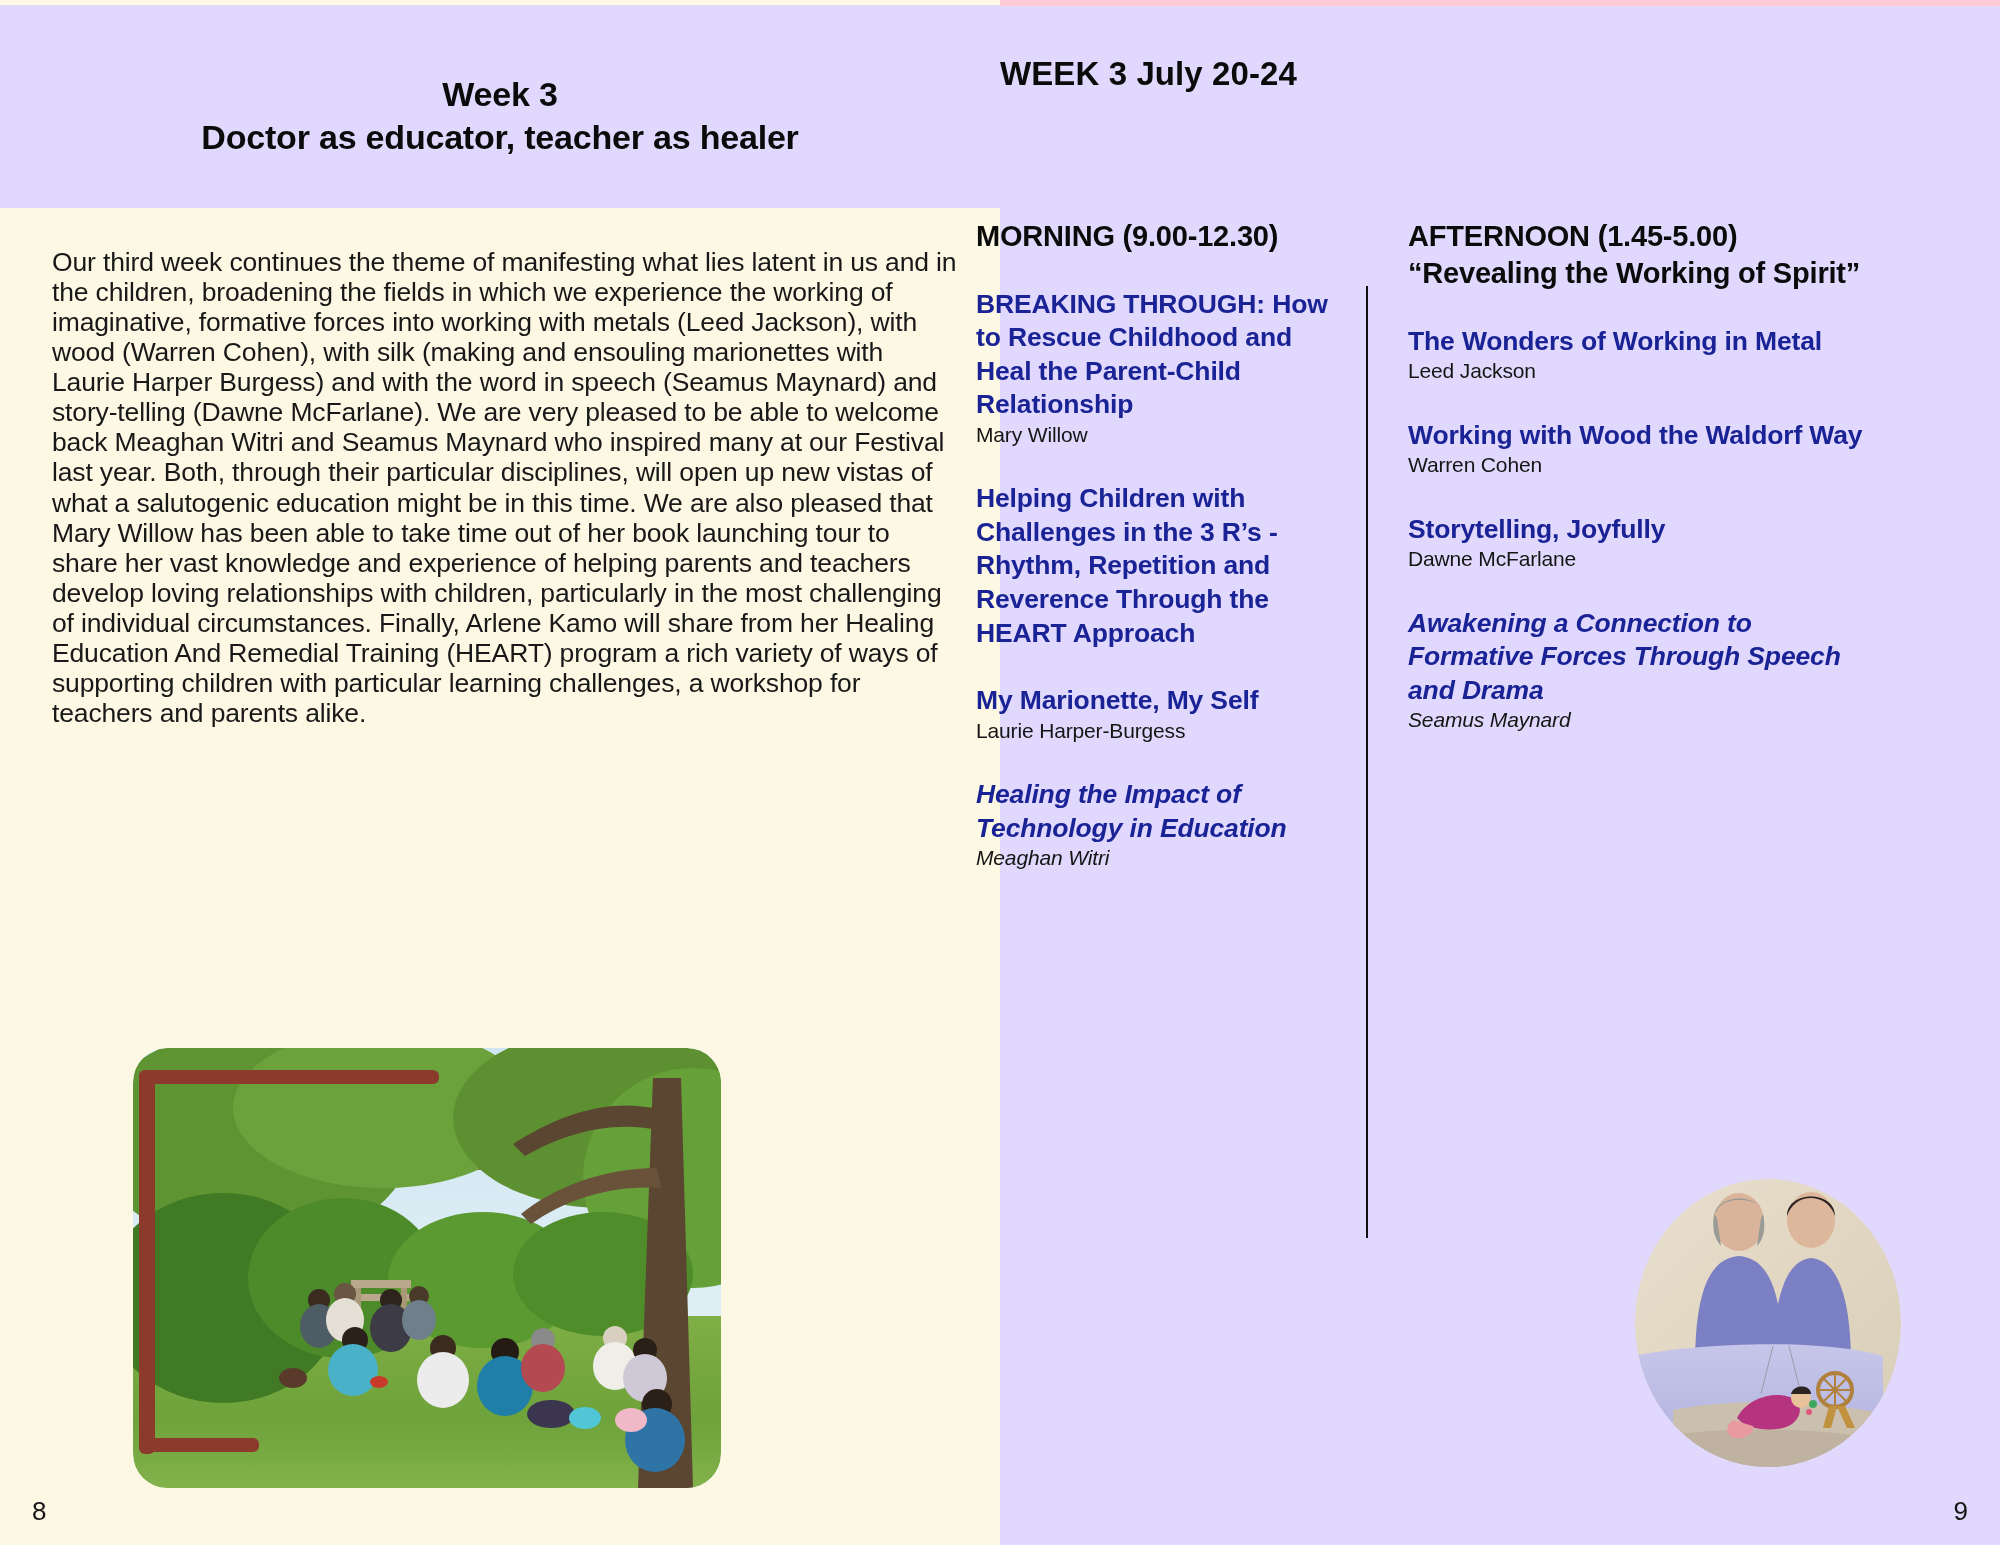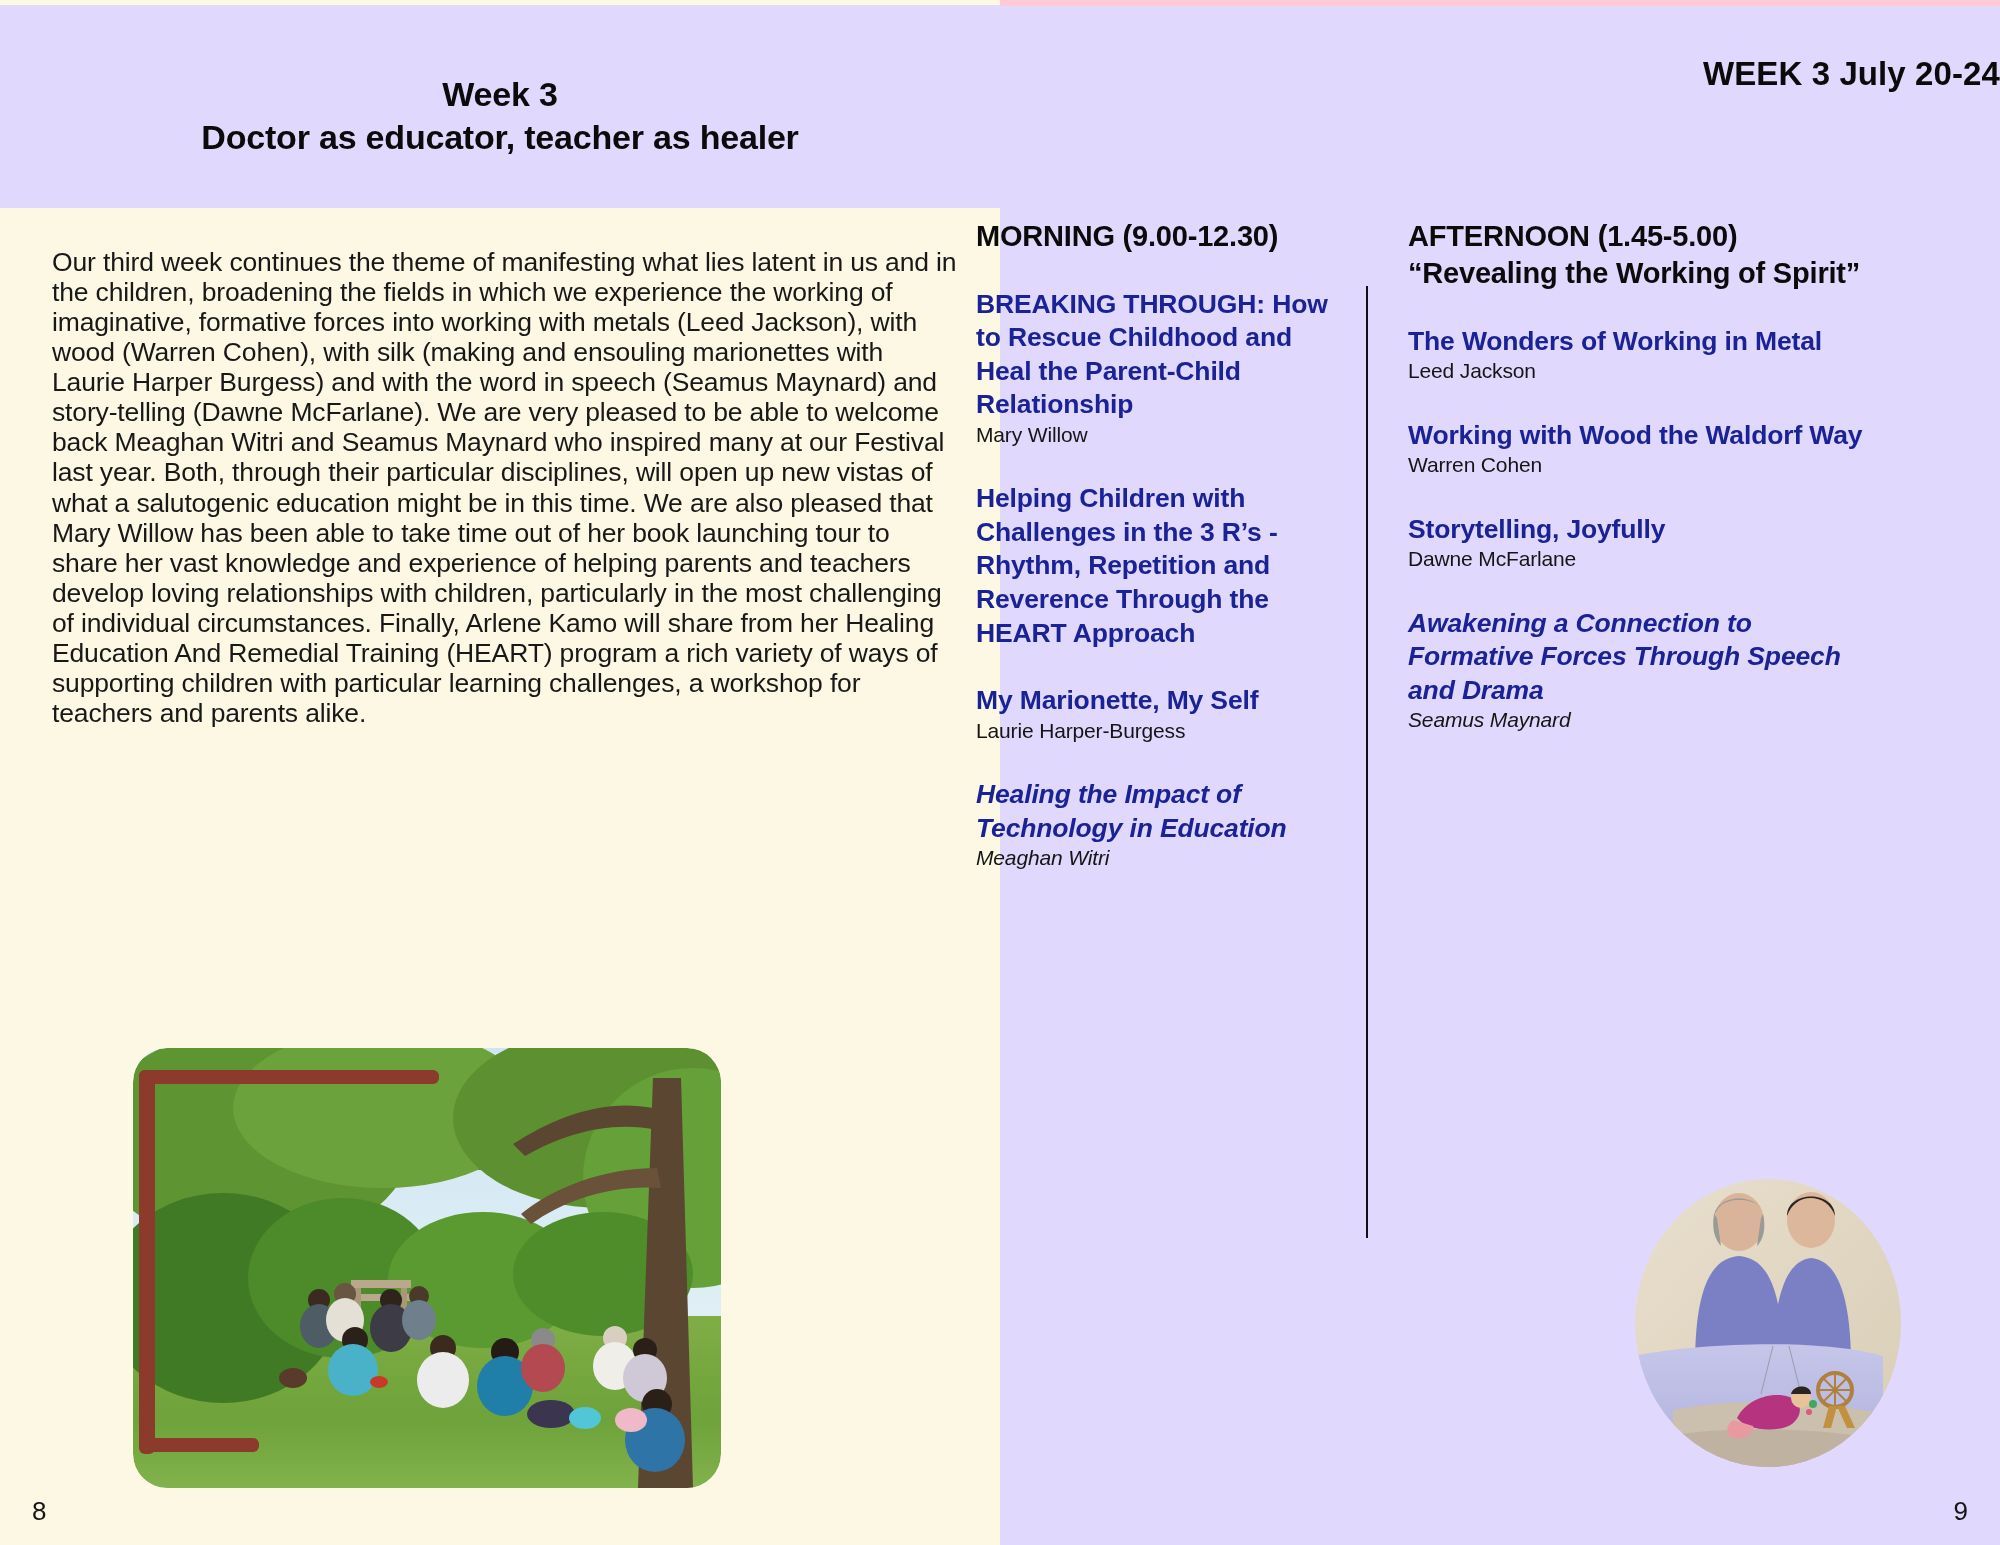--- a/index.html
+++ b/index.html
@@ -79,21 +79,21 @@
     letter-spacing: -0.2px;
     line-height: 1.35;
   }
 
   .right-header {
     position: absolute;
     left: 1000px; top: 6px;
     width: 1000px; height: 197px;
     display: flex;
     align-items: center;
-    justify-content: flex-end;
+    justify-content: flex-start;
     padding-bottom: 62px;
   }
   .right-header .title {
     font-size: 33px;
     font-weight: 700;
     color: #0b0b0b;
     letter-spacing: 0.1px;
   }
 
   

